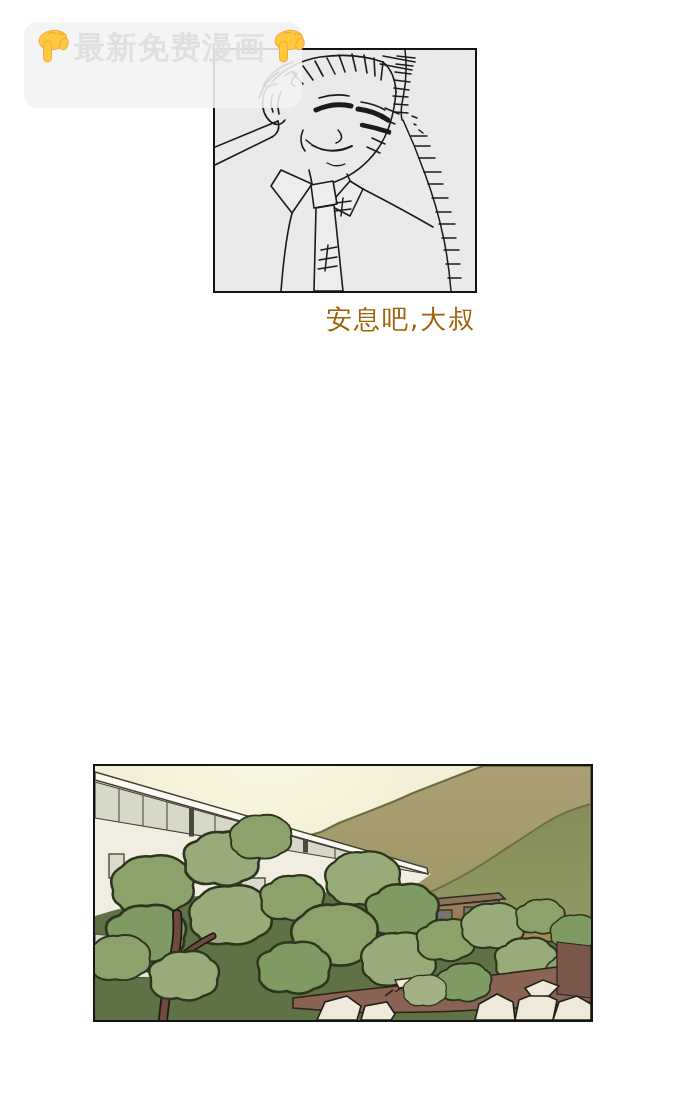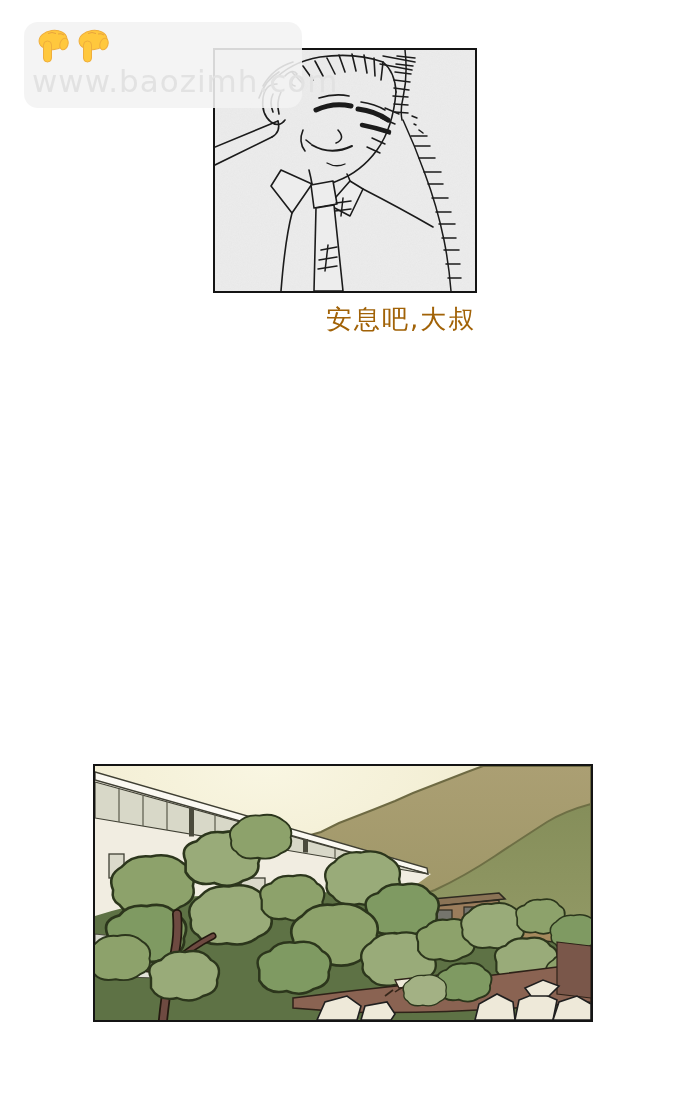--- a/index.html
+++ b/index.html
@@ -45,33 +45,33 @@
       <g fill="#FFC83D" stroke="#efae3c" stroke-width="1">
         <ellipse cx="19" cy="12" rx="14" ry="9.5" transform="rotate(-8 19 12)"></ellipse>
         <rect x="9.5" y="13" width="8" height="21" rx="4"></rect>
         <ellipse cx="30" cy="16" rx="4" ry="6" transform="rotate(18 30 16)"></ellipse>
       </g>
       <g stroke="#e8a33d" stroke-width="1" fill="none">
         <path d="M14,5.5 q4,-2 8,0"></path>
           <path d="M24,6 q3,-1 6,1"></path>
       </g>
     </svg>
+    <span class="wm-text1">最新免费漫画</span>
     <svg class="wm-emoji" viewBox="0 0 36 38">
       <g fill="#FFC83D" stroke="#efae3c" stroke-width="1">
         <ellipse cx="19" cy="12" rx="14" ry="9.5" transform="rotate(-8 19 12)"></ellipse>
         <rect x="9.5" y="13" width="8" height="21" rx="4"></rect>
         <ellipse cx="30" cy="16" rx="4" ry="6" transform="rotate(18 30 16)"></ellipse>
       </g>
       <g stroke="#e8a33d" stroke-width="1" fill="none">
         <path d="M14,5.5 q4,-2 8,0"></path>
           <path d="M24,6 q3,-1 6,1"></path>
       </g>
     </svg>
   </div>
-  <div class="wm-line2">www.baozimh.com</div>
 </div>
 
 <div class="panel panel-portrait">
   <svg width="260" height="241" viewBox="0 0 260 241">
     <defs>
       <filter id="grain" x="0" y="0" width="100%" height="100%">
         <feTurbulence type="fractalNoise" baseFrequency="0.9" numOctaves="2" result="n"></feTurbulence>
         <feColorMatrix in="n" type="matrix" values="0 0 0 0 0.45  0 0 0 0 0.45  0 0 0 0 0.45  0 0 0 0.16 0"></feColorMatrix>
       </filter>
     </defs>

